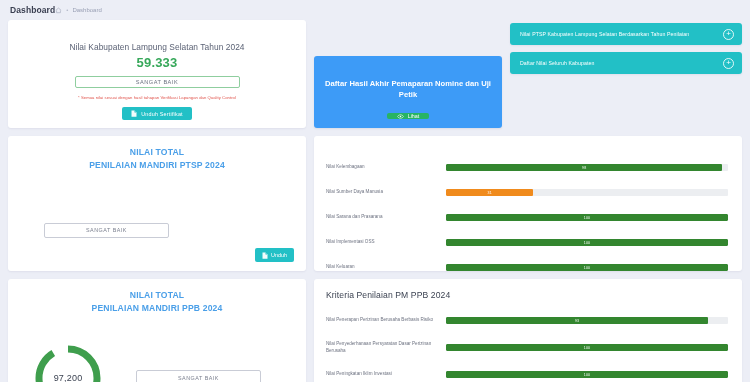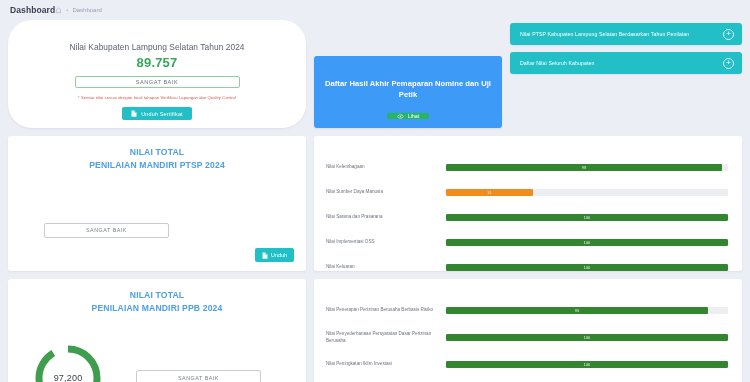--- a/index.html
+++ b/index.html
@@ -30,21 +30,21 @@
 
   .card {
     background: #ffffff;
     border-radius: 3px;
     box-shadow: 0 1px 2px rgba(60,70,110,.08);
   }
 
   
   .row1 { height: 108px; }
 
-  .card-score { width: 298px; padding: 10px 12px 8px; display: flex; flex-direction: column; align-items: center; border-radius: 24px; }
+  .card-score { width: 298px; padding: 10px 12px 8px; display: flex; flex-direction: column; align-items: center; }
   .score-title { font-size: 8.4px; color: #5b6275; margin-top: 12px; letter-spacing: .05px; }
   .score-value { font-size: 13px; font-weight: bold; color: #37a85a; margin-top: 3px; letter-spacing: .2px; }
   .score-pill {
     margin-top: 6px;
     width: 165px; height: 14px;
     border: 1px solid #8fce9f; border-radius: 2px;
     display: flex; align-items: center; justify-content: center;
     font-size: 5.6px; color: #6b7280; letter-spacing: .5px;
   }
   .score-note { margin-top: 7px; font-size: 4.2px; color: #e0524a; letter-spacing: .05px; text-align: center; }
@@ -161,21 +161,21 @@
       <span>Dashboard</span>
     </span>
   </div>
 
   <div class="content">
 
     <div class="row row1">
 
       <div class="card card-score">
         <div class="score-title">Nilai Kabupaten Lampung Selatan Tahun 2024</div>
-        <div class="score-value">89.757</div>
+        <div class="score-value">59.333</div>
         <div class="score-pill">SANGAT BAIK</div>
         <div class="score-note">* Semua nilai sesuai dengan hasil tahapan Verifikasi Lapangan dan Quality Control</div>
         <button class="btn-teal">
           <span>
             <svg class="ico-doc" viewBox="0 0 12 14" fill="#fff">
               <path d="M1 1h6l4 4v8a.6.6 0 0 1-.6.6H1.6A.6.6 0 0 1 1 13z" opacity=".95"></path>
               <path d="M7 1v4h4" fill="#22c0c6"></path>
             </svg>
           </span>
           <span>Unduh Sertifikat</span>
@@ -277,20 +277,21 @@
                 <circle id="ppb-arc" cx="35" cy="35" r="29" fill="none" stroke="#3f9e4d" stroke-width="7" stroke-linecap="butt" stroke-dasharray="166.4838017924515 15.72857211575652"></circle>
               </svg>
               <div class="donut-label">97,200</div>
             </div>
           </div>
           <div class="grade-pill">SANGAT BAIK</div>
         </div>
       </div>
 
       <div class="card card-crit">
+        <div class="crit-title">Kriteria Penilaian PM PPB 2024</div>
         <div class="crit-list" id="ppb-bars" style="gap: 12px;">
             <div class="crit-row">
               <div class="crit-label">Nilai Penerapan Perizinan Berusaha Berbasis Risiko</div>
               <div class="bar-track" style="background: rgb(236, 238, 241);">
                 <div class="bar-fill" style="width: 93%; background: rgb(51, 134, 47);">93</div>
               </div>
             </div>
             <div class="crit-row">
               <div class="crit-label">Nilai Penyederhanaan Persyaratan Dasar Perizinan Berusaha</div>
               <div class="bar-track" style="background: rgb(236, 238, 241);">

